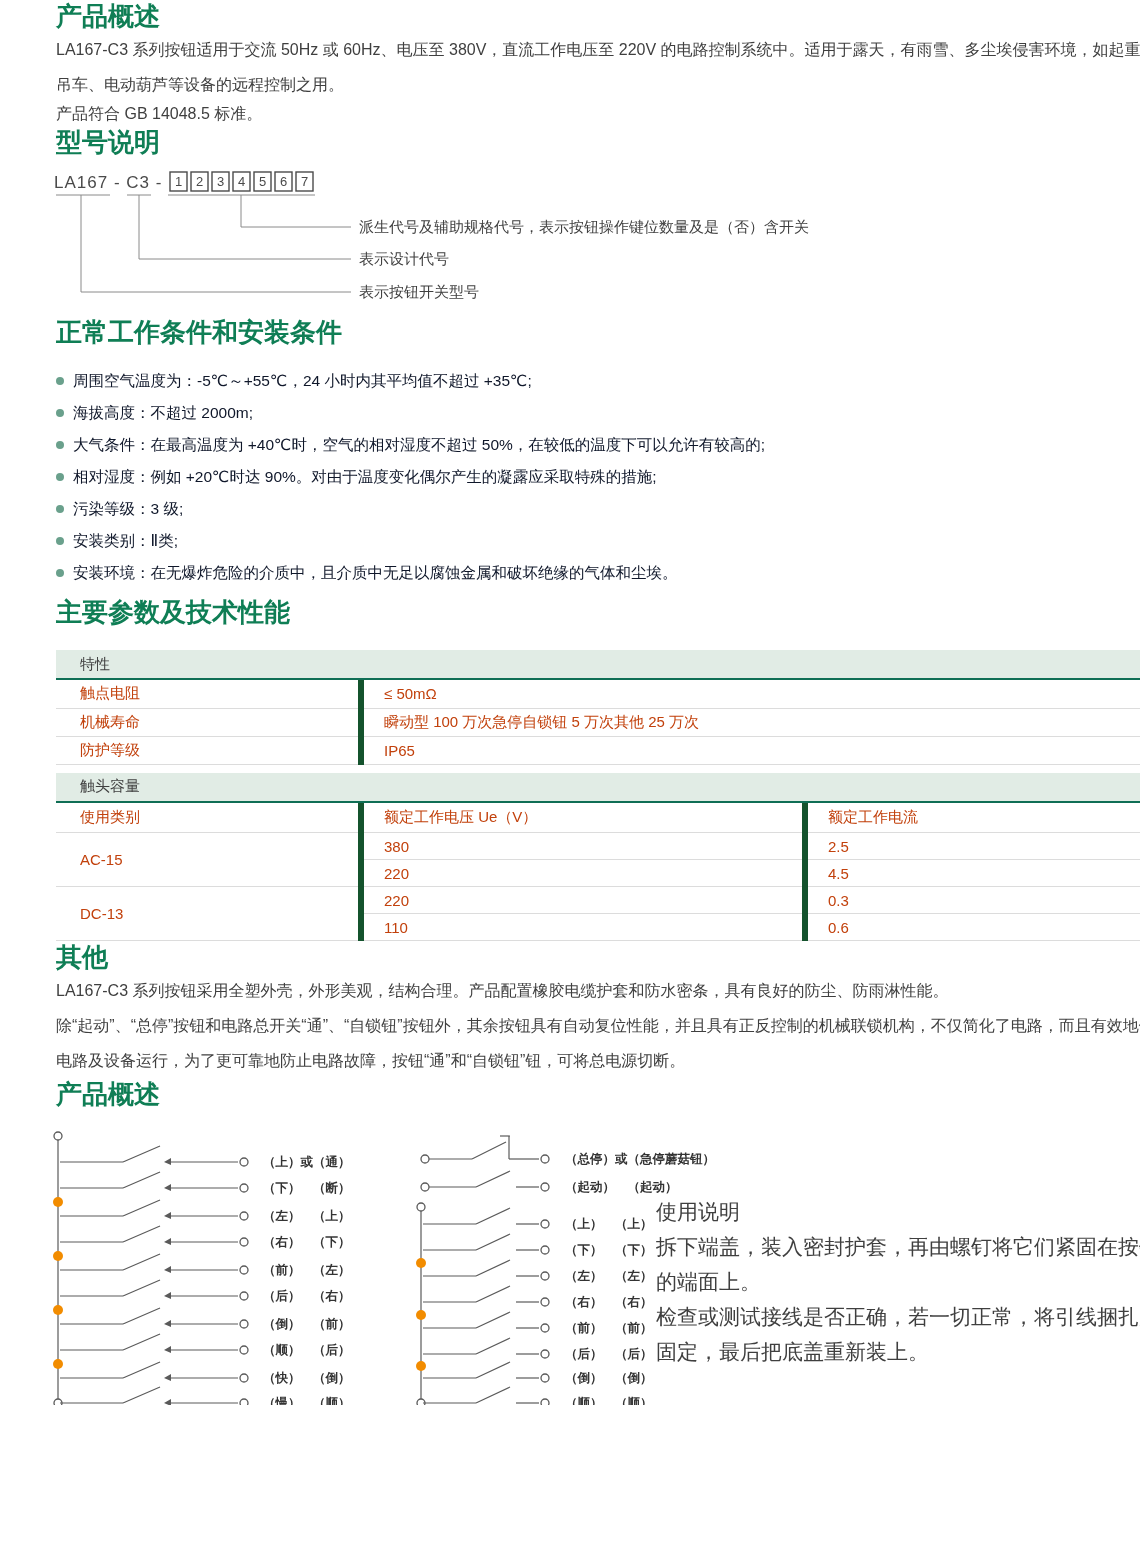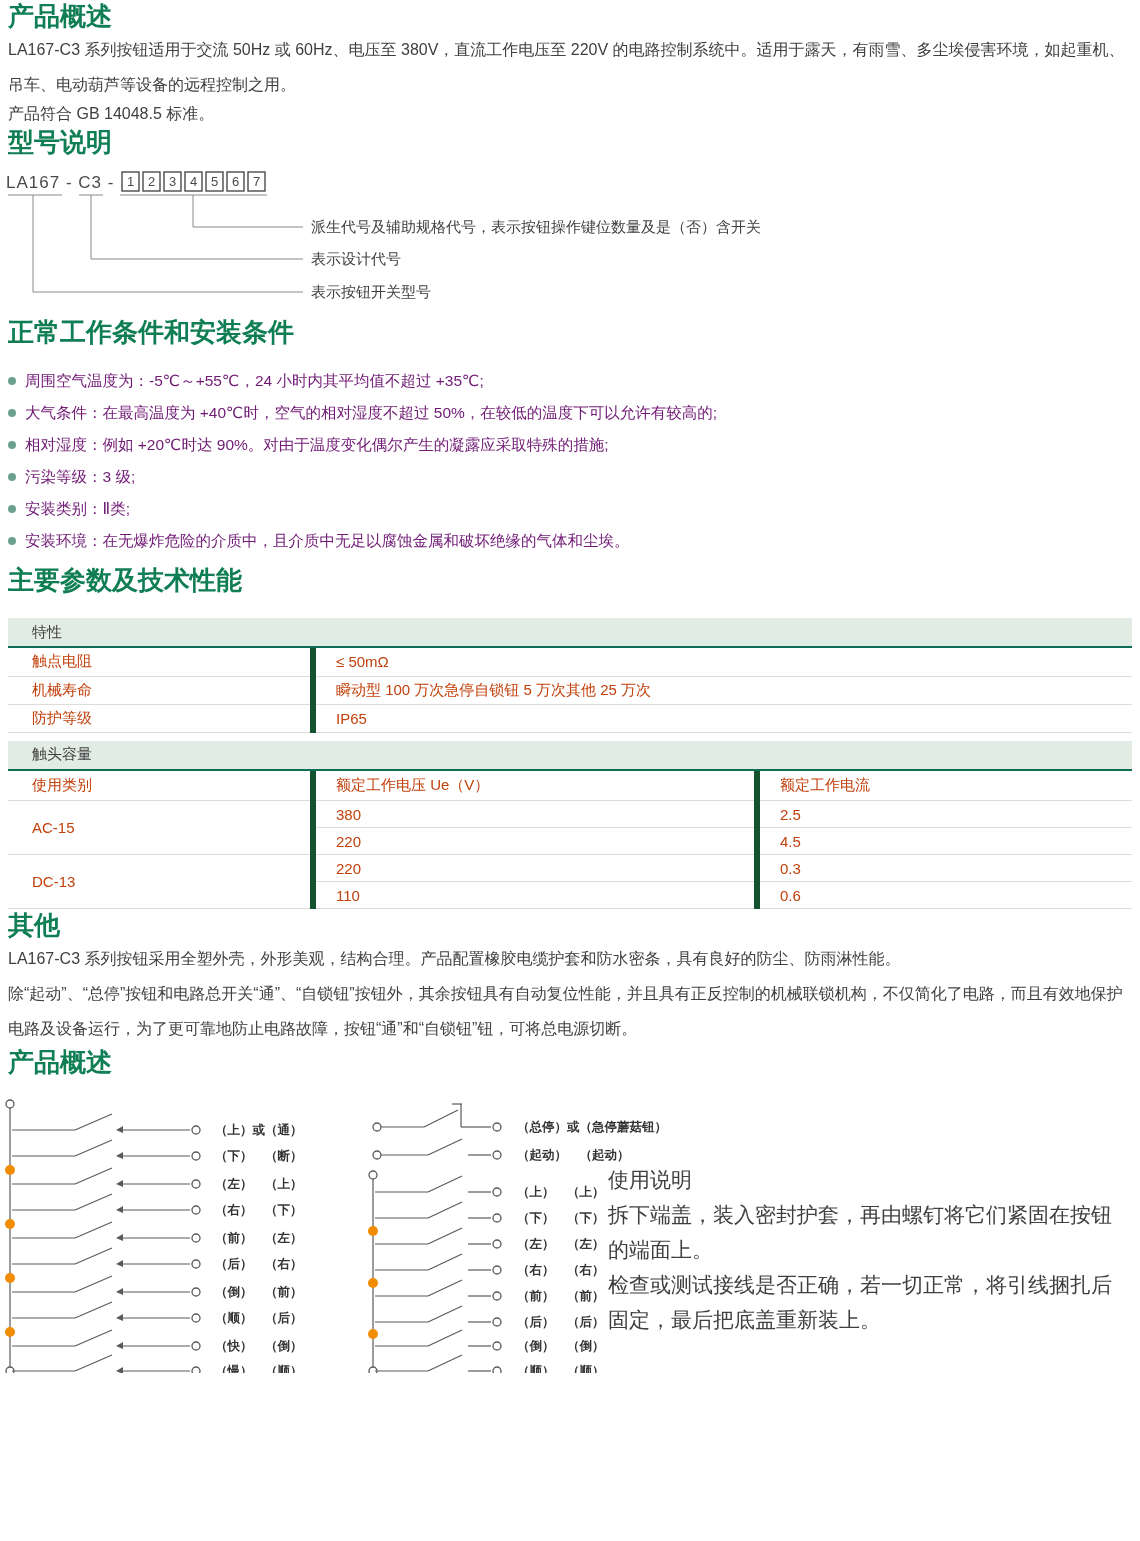--- a/index.html
+++ b/index.html
@@ -2,39 +2,39 @@
 <html><head>
 <meta charset="utf-8">
 <style>
   * { margin:0; padding:0; box-sizing:border-box; }
   html,body { background:#ffffff; }
   body {
     width:1140px; height:1541px; overflow:hidden;
     font-family:"Liberation Sans","DejaVu Sans",sans-serif;
     color:#3f3f3f;
   }
-  .page { width:1140px; }
+  .page { width:1140px;padding-left:48px; }
   h2.sec {
     font-size:26px; font-weight:700; color:#0f7e55;
     margin:0 0 0 8px; line-height:32px;
   }
   .mt8{margin-top:8px}.mt14{margin-top:14px}
   .mt16{margin-top:16px}.mt20{margin-top:20px}
   .mt22{margin-top:22px}.mt24{margin-top:24px}
   p.body {
     font-size:16px; line-height:35px; color:#3f3f3f;
     margin:0 8px 0 8px; width:1124px;
   }
   p.single { line-height:24px; }
   svg.model { display:block; margin:6px 0 0 0; }
   svg text { font-family:"Liberation Sans","DejaVu Sans",sans-serif; }
   ul.conds { list-style:none; margin:24px 0 0 8px; padding:0; }
   ul.conds li {
     display:flex; align-items:center; margin-bottom:14px;
-    font-size:15.5px; line-height:18px; color:#701a75;
+    font-size:15.5px; line-height:18px; color:#0f172a;
   }
   ul.conds .dot {
     width:8px; height:8px; border-radius:50%;
     background:#6aa08c; margin-right:9px; flex-shrink:0;
   }
   .tablewrap { margin-left:8px; width:1124px; }
   .band {
     height:30px; background:#e1ece5; border-bottom:2px solid #0f6e55;
     display:flex; align-items:center; padding-left:24px;
     font-size:15px; color:#3f3f3f;
@@ -111,20 +111,24 @@
   </svg>
 
   <h2 class="sec mt14">正常工作条件和安装条件</h2>
   <ul class="conds">
     <li>
         <span class="dot"></span>
         <span>周围空气温度为：-5℃～+55℃，24 小时内其平均值不超过 +35℃;</span>
       </li>
     <li>
         <span class="dot"></span>
+        <span>海拔高度：不超过 2000m;</span>
+      </li>
+    <li>
+        <span class="dot"></span>
         <span>大气条件：在最高温度为 +40℃时，空气的相对湿度不超过 50%，在较低的温度下可以允许有较高的;</span>
       </li>
     <li>
         <span class="dot"></span>
         <span>相对湿度：例如 +20℃时达 90%。对由于温度变化偶尔产生的凝露应采取特殊的措施;</span>
       </li>
     <li>
         <span class="dot"></span>
         <span>污染等级：3 级;</span>
       </li>

